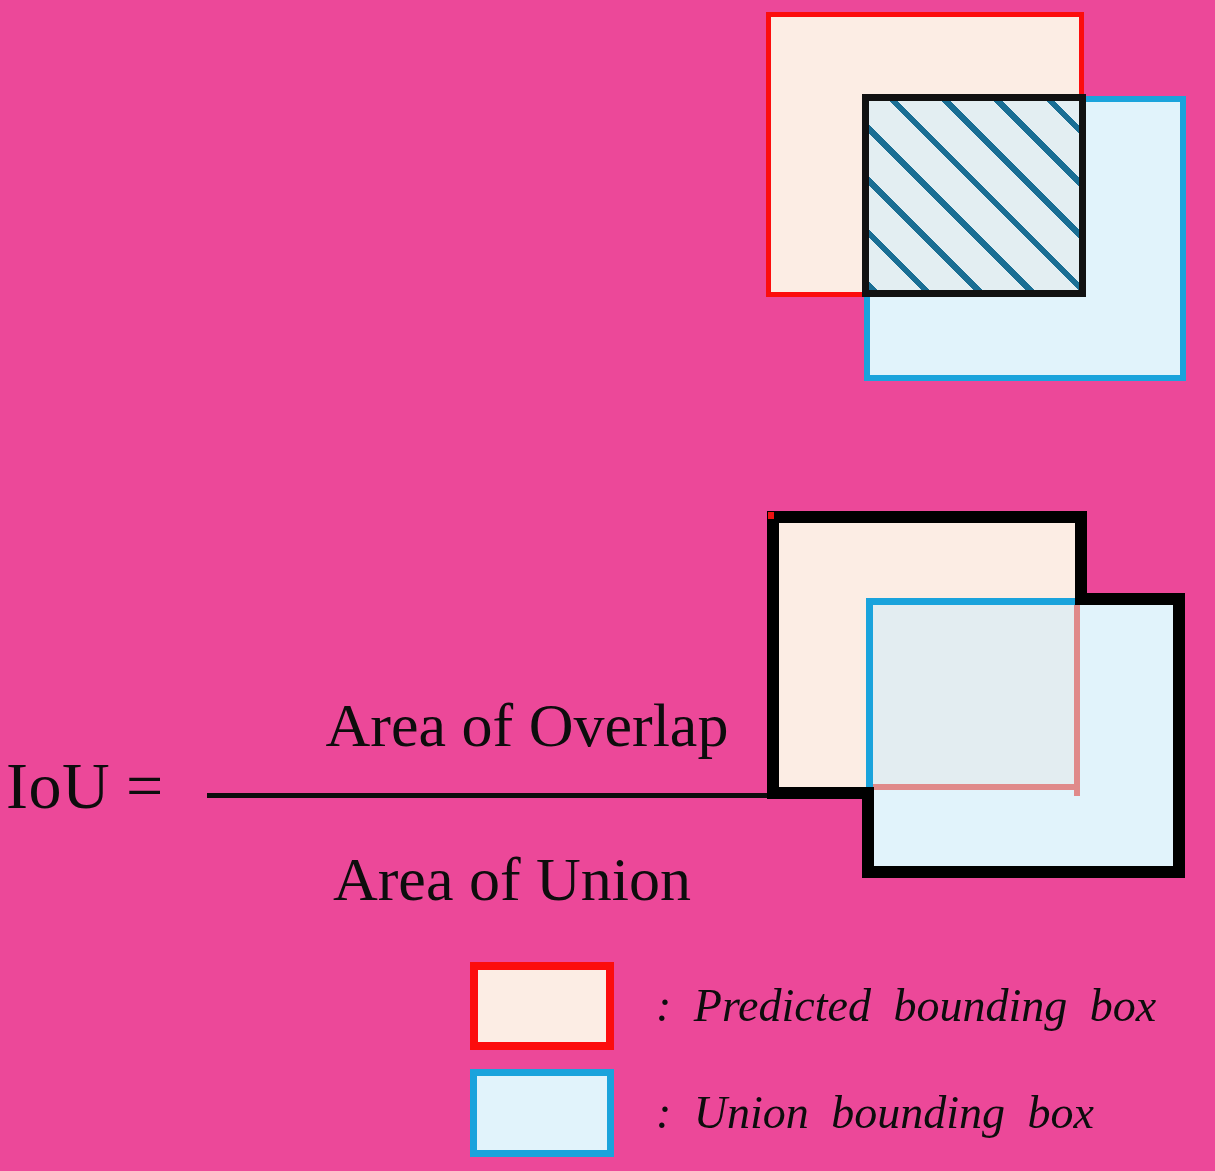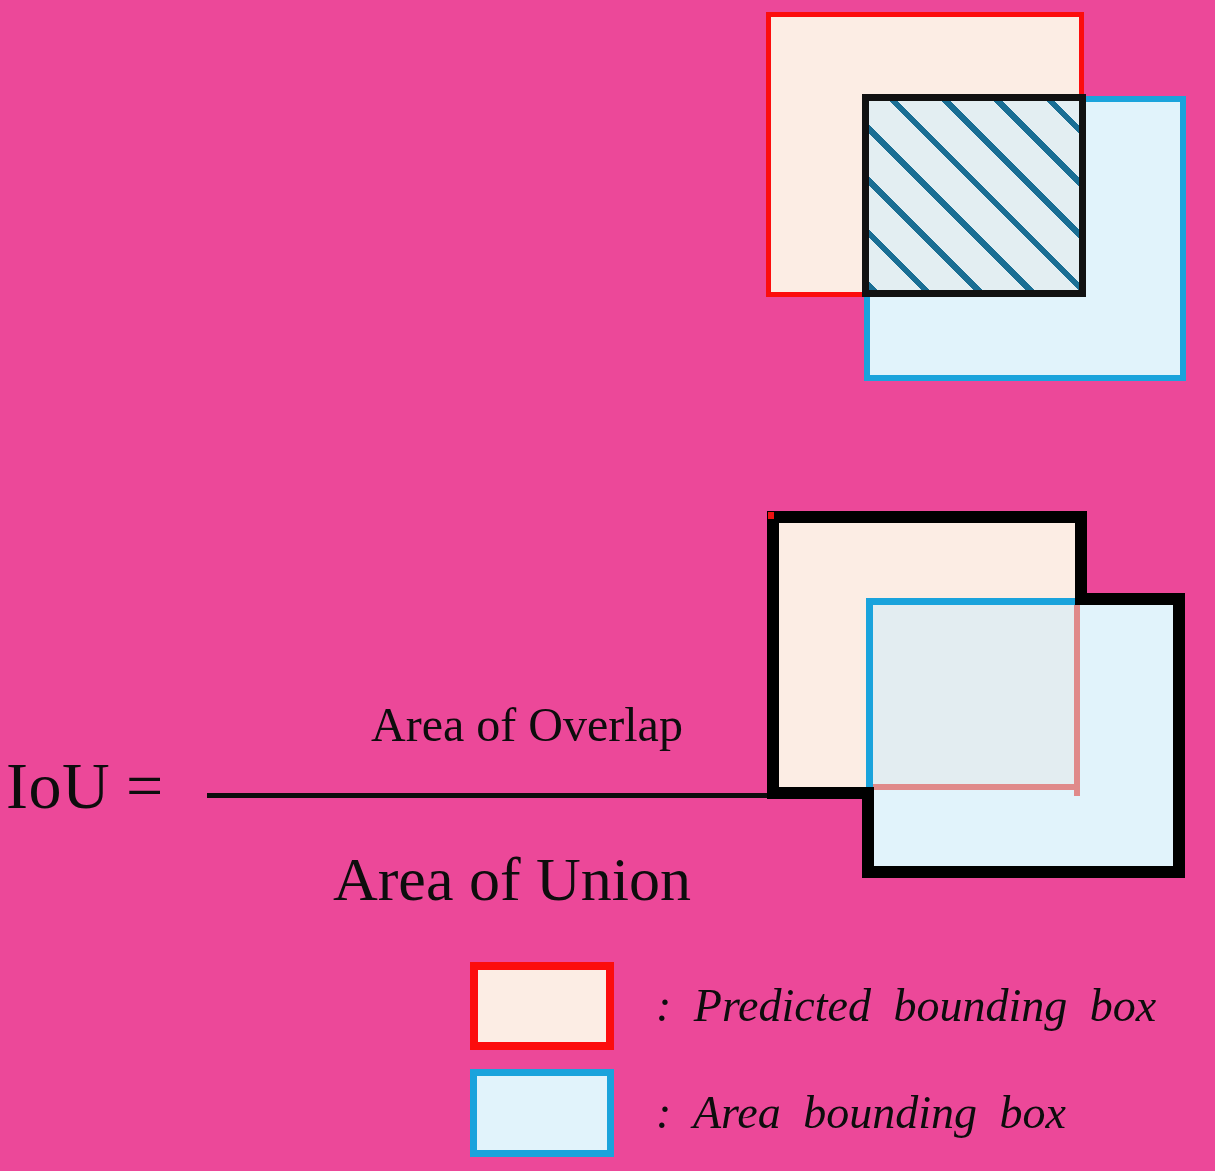--- a/index.html
+++ b/index.html
@@ -45,24 +45,24 @@
   }
   #fraction {
     position: absolute;
     left: 207px;
     top: 352px;
     width: 640px;
   }
   #numerator {
     position: absolute;
     left: 0px;
-    top: 7px;
+    top: 0px;
     width: 640px;
     text-align: center;
-    font-size: 48px;
+    font-size: 62px;
     line-height: 1.08;
     color: #0d0d0d;
     white-space: nowrap;
   }
   #fraction-bar {
     position: absolute;
     left: 0px;
     top: 101px;
     width: 639px;
     height: 5px;
@@ -295,17 +295,17 @@
     <div class="union-outline" id="union-corner-dot"></div>
   </div>
 
   <div id="legend">
     <div class="legend-row" id="legend-row-predicted">
       <div class="legend-swatch" id="legend-swatch-predicted"></div>
       <div class="legend-text">: Predicted  bounding  box</div>
     </div>
     <div class="legend-row" id="legend-row-truth">
       <div class="legend-swatch" id="legend-swatch-truth"></div>
-      <div class="legend-text">: Area  bounding  box</div>
+      <div class="legend-text">: Union  bounding  box</div>
     </div>
   </div>
 
 </div>
 
 </body></html>

